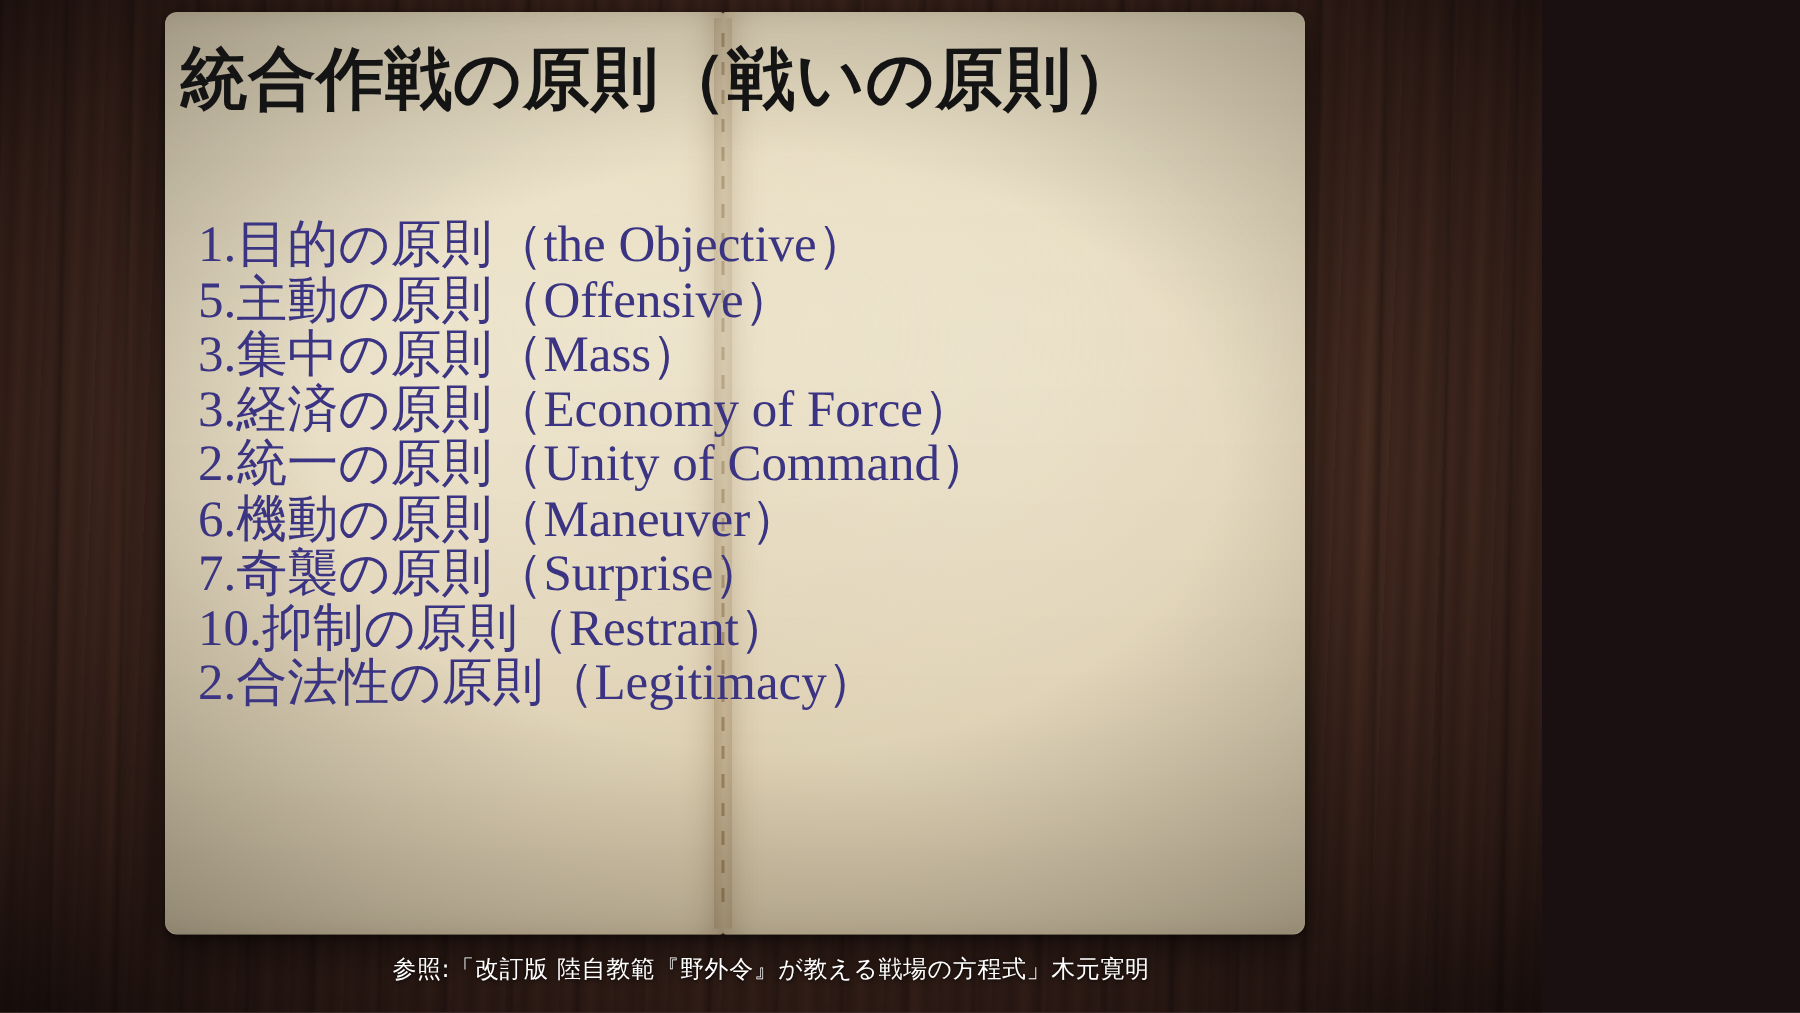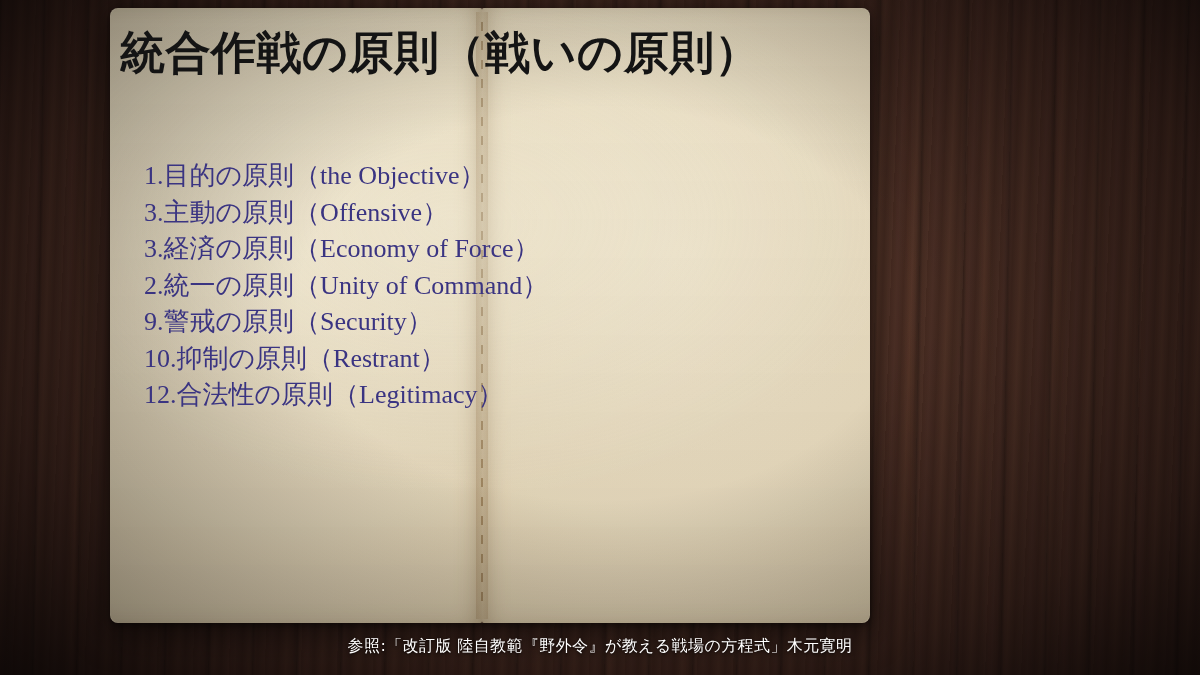--- a/index.html
+++ b/index.html
@@ -9,21 +9,21 @@
   }
   body {
     width: 1200px;
     height: 675px;
     overflow: hidden;
     font-family: "Liberation Serif", "DejaVu Serif", serif;
   }
 
   #slide {
     position: relative;
-    width: 1200px;
+    width: 1028px;
     height: 675px;
     overflow: hidden;
     background:
       radial-gradient(ellipse 900px 520px at 52% 46%, rgba(120, 80, 60, 0.15) 0%, rgba(40, 22, 18, 0.55) 70%, rgba(26, 14, 12, 0.85) 100%),
       repeating-linear-gradient(92deg,
         #4a2d22 0px, #53342a 6px, #452a20 13px, #5b3a2c 21px, #472c21 28px, #56372b 36px),
       linear-gradient(180deg, #3b2219 0%, #5a3728 45%, #40251b 100%);
   }
 
   
@@ -116,26 +116,26 @@
     color: #141414;
     letter-spacing: 0.5px;
     white-space: nowrap;
   }
 
   .principles {
     position: absolute;
     left: 128px;
     top: 142px;
     width: 640px;
-    margin: 16px;
+    margin: 4px;
     padding: 0;
     list-style: none;
     color: #3a3482;
     font-family: "Liberation Serif", "DejaVu Serif", serif;
-    font-size: 26px;
+    font-size: 34px;
     line-height: 36.5px;
   }
   .principles li {
     white-space: nowrap;
   }
 
   .caption {
     position: absolute;
     left: 0;
     right: 0;
@@ -162,23 +162,25 @@
     <div class="stitch"></div>
     <div class="paper-tint"></div>
   </div>
 
   <div class="vignette"></div>
 
   <div class="slide-title">統合作戦の原則（戦いの原則）</div>
 
   <ul class="principles">
     <li>1.目的の原則（the Objective）</li>
-    <li>3.主動の原則（Offensive）</li>
+    <li>5.主動の原則（Offensive）</li>
+    <li>3.集中の原則（Mass）</li>
     <li>3.経済の原則（Economy of Force）</li>
     <li>2.統一の原則（Unity of Command）</li>
-    <li>9.警戒の原則（Security）</li>
+    <li>6.機動の原則（Maneuver）</li>
+    <li>7.奇襲の原則（Surprise）</li>
     <li>10.抑制の原則（Restrant）</li>
-    <li>12.合法性の原則（Legitimacy）</li>
+    <li>2.合法性の原則（Legitimacy）</li>
   </ul>
 
   <div class="caption">参照:「改訂版 陸自教範『野外令』が教える戦場の方程式」木元寛明</div>
 
 </div>
 
 </body></html>

